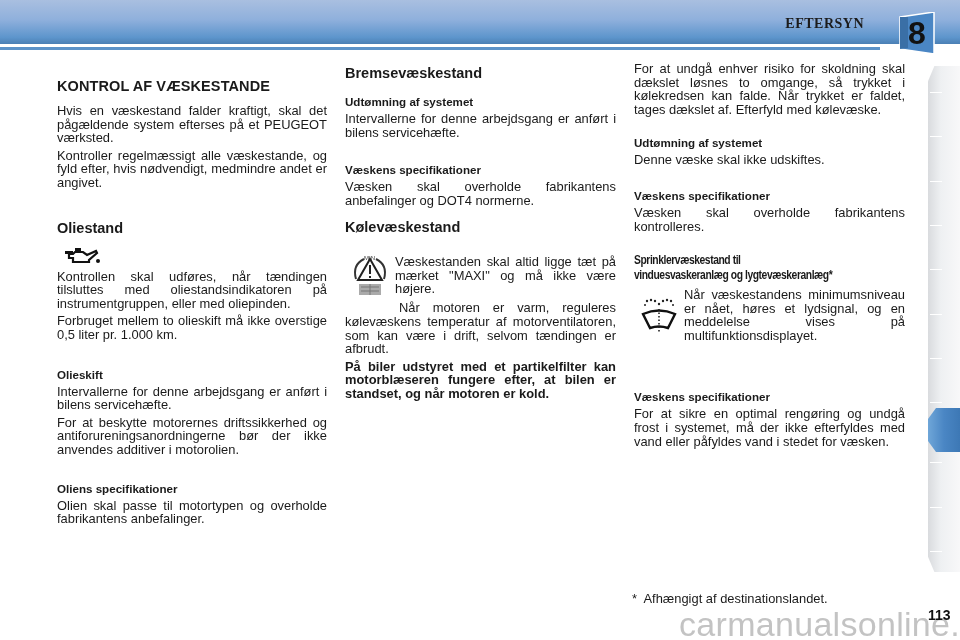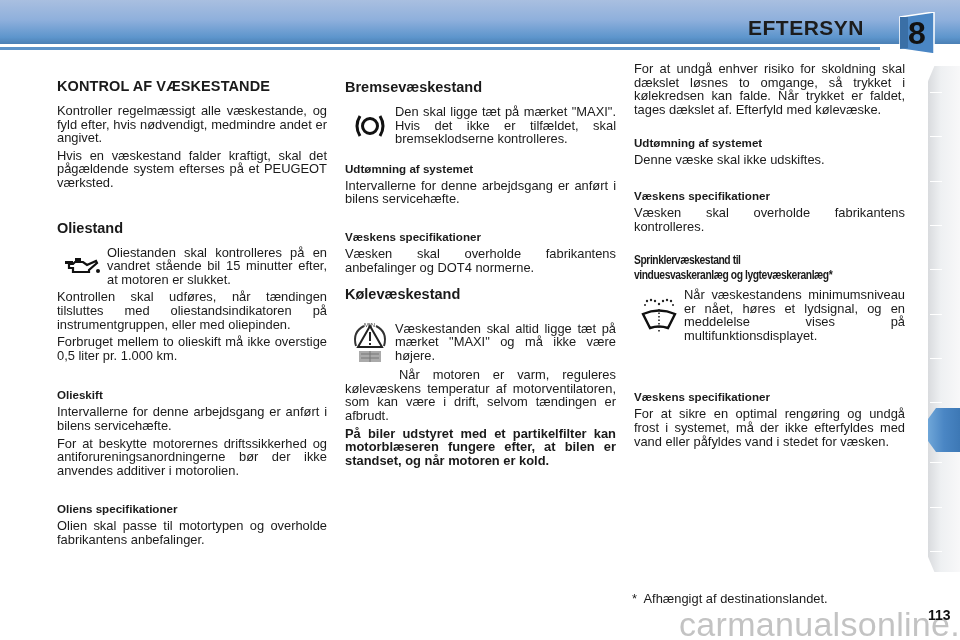--- a/index.html
+++ b/index.html
@@ -7,22 +7,23 @@
   body { position: relative; font-family: "Liberation Sans", sans-serif; color: #1a1a1a; }
 
   
   .header {
     position: absolute; left: 0; top: 0; width: 960px; height: 44px;
     background: linear-gradient(to bottom, #a9bfe0 0%, #8fb0dc 45%, #5d95cc 85%, #4a7fb4 100%);
   }
   .header-line-white { position: absolute; left: 0; top: 44px; width: 960px; height: 3px; background: #fff; }
   .header-line-blue { position: absolute; left: 0; top: 47px; width: 880px; height: 3px; background: #5b92c8; }
   .header-title {
-    position: absolute; right: 96px; top: 16px; font-weight: bold; font-size: 21px; letter-spacing: 0.5px;
+    position: absolute; right: 96px; top: 16px; font-weight: bold; font-size: 14px; letter-spacing: 0.5px;
     color: #1c1c1c;
+    font-family: Liberation Serif, serif;
   }
   .chapter-tab {
     position: absolute; left: 898px; top: 12px; width: 38px; height: 42px;
   }
   .chapter-num {
     position: absolute; left: 898px; top: 12px; width: 38px; height: 42px;
     text-align: center; font-weight: bold; font-size: 32px; line-height: 42px; color: #111;
   }
 
   
@@ -33,21 +34,21 @@
   }
   .tab-tick { position: absolute; left: 930px; width: 12px; height: 1px; background: #fff; }
   .tab-active {
     position: absolute; left: 928px; top: 408px; width: 32px; height: 44px;
     background: linear-gradient(to right, #6fa6d8 0%, #4a86c4 50%, #3d78b5 100%);
     clip-path: polygon(25% 0, 100% 0, 100% 100%, 25% 100%, 0 75%, 0 25%);
   }
 
   .col { position: absolute; }
   .col-1 { left: 57px; top: 60px; width: 270px; }
-  .col-2 { left: 345px; top: 77px; width: 271px; }
+  .col-2 { left: 345px; top: 63px; width: 271px; }
   .col-3 { left: 634px; top: 60px; width: 271px; }
 
   h1.main-title { font-size: 14.5px; font-weight: bold; margin-top: 18px; margin-bottom: 10px; letter-spacing: 0.1px; }
   h2.section { font-size: 14.5px; font-weight: bold; margin-bottom: 10px; }
   h3.sub { font-size: 11.6px; font-weight: bold; margin-bottom: 4px; }
   h3.narrow { font-family: "Liberation Sans", sans-serif; font-size: 12px; font-weight: bold; letter-spacing: -0.5px; transform: scaleX(0.86); transform-origin: left; white-space: nowrap; line-height: 1.2; margin-bottom: 6px; }
   p { font-size: 12.9px; line-height: 13.6px; text-align: justify; margin-bottom: 4px; }
   p.bold { font-weight: bold; }
 
   .icon-block { display: flex; align-items: center; margin-bottom: 2px; }
@@ -83,62 +84,47 @@
 <div class="tab-tick" style="top:314px"></div>
 <div class="tab-tick" style="top:358px"></div>
 <div class="tab-tick" style="top:402px"></div>
 <div class="tab-tick" style="top:462px"></div>
 <div class="tab-tick" style="top:507px"></div>
 <div class="tab-tick" style="top:551px"></div>
 <div class="tab-active"></div>
 
 <div class="col col-1">
   <h1 class="main-title">KONTROL AF VÆSKESTANDE</h1>
+  <p>Hvis en væskestand falder kraftigt, skal det pågældende system efterses på et PEUGEOT værksted.</p>
   <p>Kontroller regelmæssigt alle væskestande, og fyld efter, hvis nødvendigt, medmindre andet er angivet.</p>
-  <p>Hvis en væskestand falder kraftigt, skal det pågældende system efterses på et PEUGEOT værksted.</p>
 
   <h2 class="section" style="margin-top:30px">Oliestand</h2>
   <div class="icon-block">
     <div class="ico">
       <svg width="38" height="22" viewBox="0 0 38 22">
         <rect x="2" y="5" width="8" height="3" fill="#111"></rect>
         <rect x="12" y="2" width="6" height="3" fill="#111"></rect>
         <path d="M6 8 L10 8 L12 6 L20 6 L24 9 L33 5 L34 7 L26 14 L26 16 L10 16 L10 12 L6 12 Z" fill="none" stroke="#111" stroke-width="2.2"></path>
         <circle cx="35" cy="15" r="2" fill="#111"></circle>
       </svg>
     </div>
-    <div class="txt">
-        <p>Oliestanden skal kontrolleres på en vandret stående bil 15 minutter efter, at motoren er slukket.</p>
-      </div>
   </div>
   <p>Kontrollen skal udføres, når tændingen tilsluttes med oliestandsindikatoren på instrumentgruppen, eller med oliepinden.</p>
   <p>Forbruget mellem to olieskift må ikke overstige 0,5 liter pr. 1.000 km.</p>
 
   <h3 class="sub" style="margin-top:26px">Olieskift</h3>
   <p>Intervallerne for denne arbejdsgang er anført i bilens servicehæfte.</p>
   <p>For at beskytte motorernes driftssikkerhed og antiforureningsanordningerne bør der ikke anvendes additiver i motorolien.</p>
 
   <h3 class="sub" style="margin-top:25px">Oliens specifikationer</h3>
   <p>Olien skal passe til motortypen og overholde fabrikantens anbefalinger.</p>
 </div>
 
 <div class="col col-2">
   <h2 class="section" style="margin-top:2px">Bremsevæskestand</h2>
-  <div class="icon-block">
-    <div class="ico">
-      <svg width="32" height="26" viewBox="0 0 32 26">
-        <circle cx="16" cy="13" r="7.5" fill="none" stroke="#111" stroke-width="3"></circle>
-        <path d="M6 3 Q0 13 6 23" fill="none" stroke="#111" stroke-width="3"></path>
-        <path d="M26 3 Q32 13 26 23" fill="none" stroke="#111" stroke-width="3"></path>
-      </svg>
-    </div>
-    <div class="txt">
-        <p>Den skal ligge tæt på mærket "MAXI". Hvis det ikke er tilfældet, skal bremseklodserne kontrolleres.</p>
-      </div>
-  </div>
   <h3 class="sub" style="margin-top:14px">Udtømning af systemet</h3>
   <p>Intervallerne for denne arbejdsgang er anført i bilens servicehæfte.</p>
 
   <h3 class="sub" style="margin-top:24px">Væskens specifikationer</h3>
   <p>Væsken skal overholde fabrikantens anbefalinger og DOT4 normerne.</p>
 
   <h2 class="section" style="margin-top:12px; margin-bottom:18px">Kølevæskestand</h2>
   <div class="icon-block" style="align-items:center">
     <div class="ico">
       <svg width="44" height="46" viewBox="0 0 44 46">

